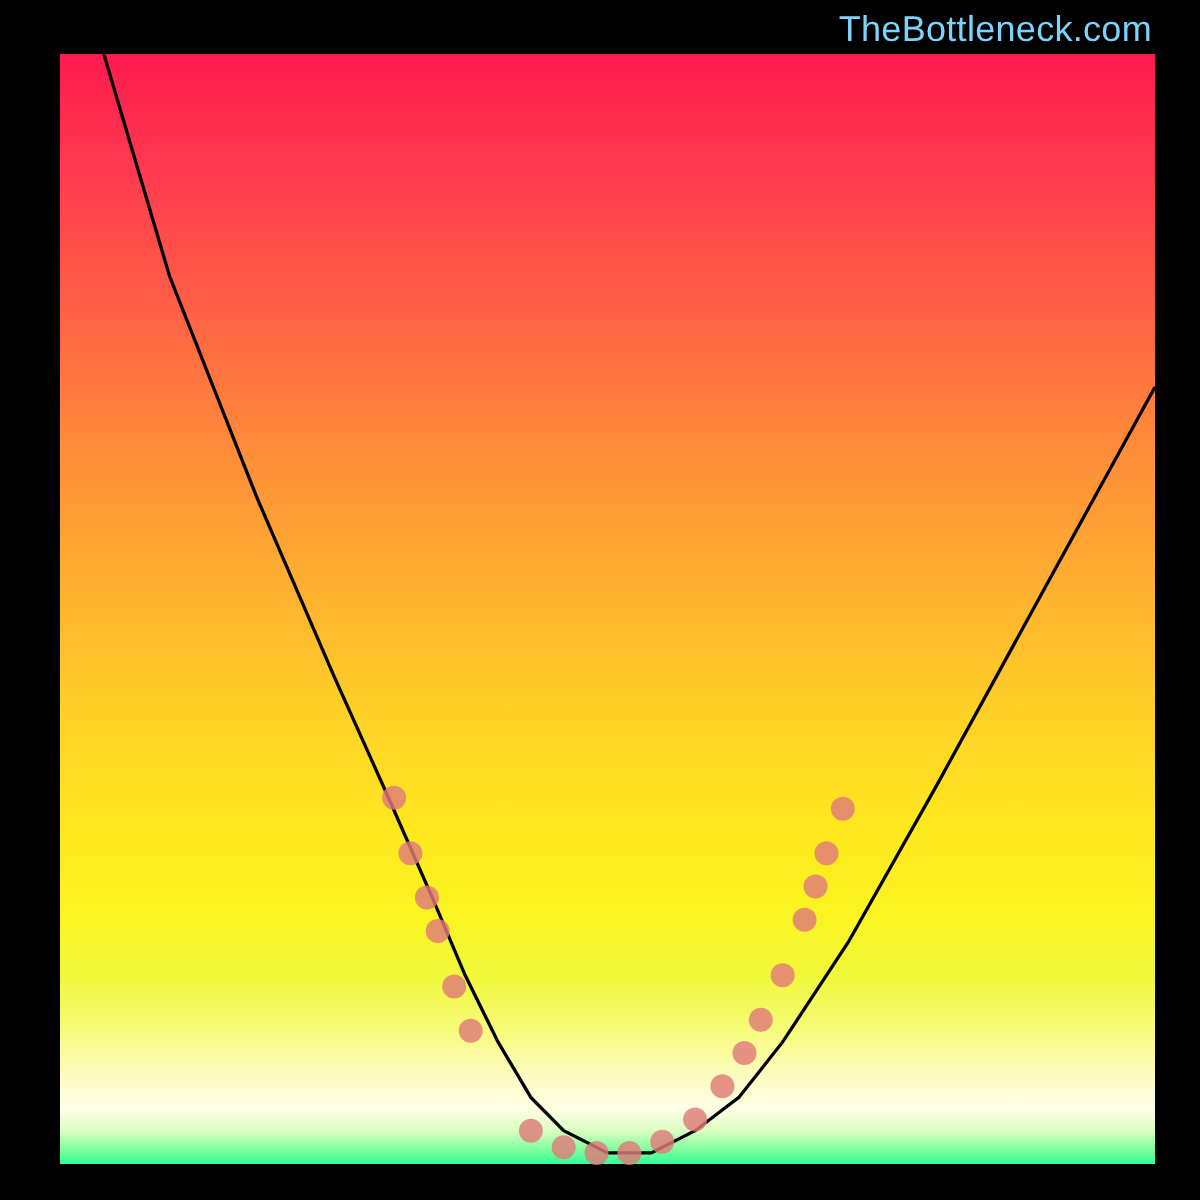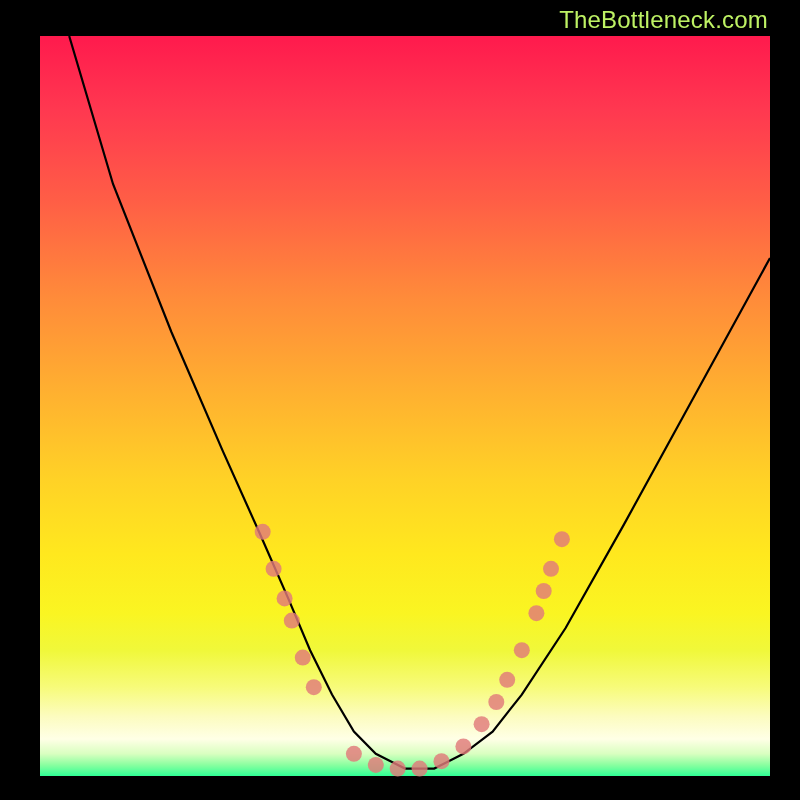--- a/index.html
+++ b/index.html
@@ -27,21 +27,21 @@
       #ffffe6 95%,
       #d9ffc0 97%,
       #8affa0 98.5%,
       #2fff95 100%);
   }
 
   .watermark {
     position: absolute;
     top: 6px;
     right: 32px;
-    color: #bef264;
+    color: #7dd3fc;
     font-size: 24px;
     font-weight: 500;
     letter-spacing: 0.2px;
   }
 
   svg.curve {
     position: absolute;
     left: 0; top: 0;
     width: 100%; height: 100%;
     overflow: visible;

